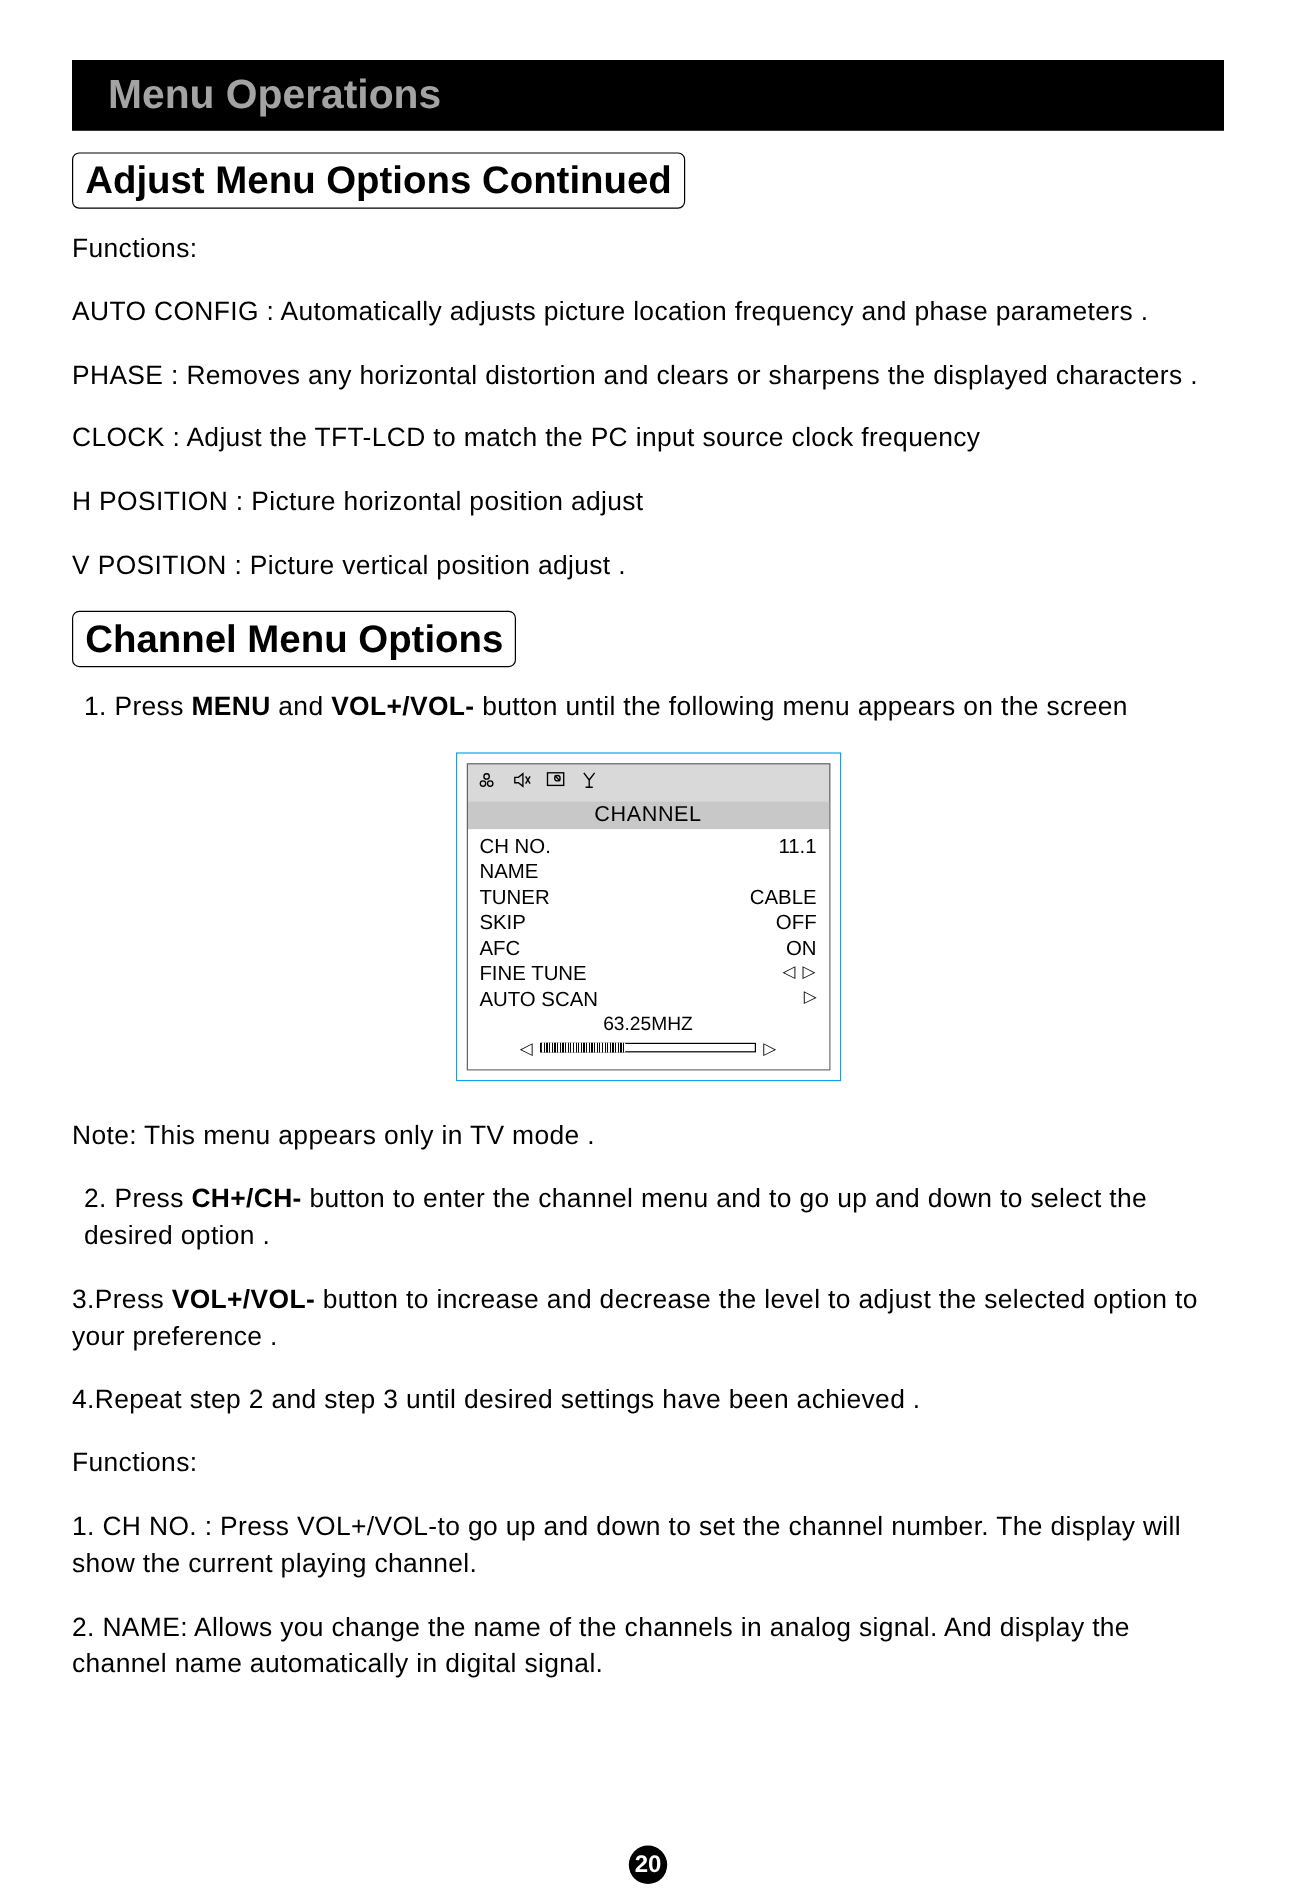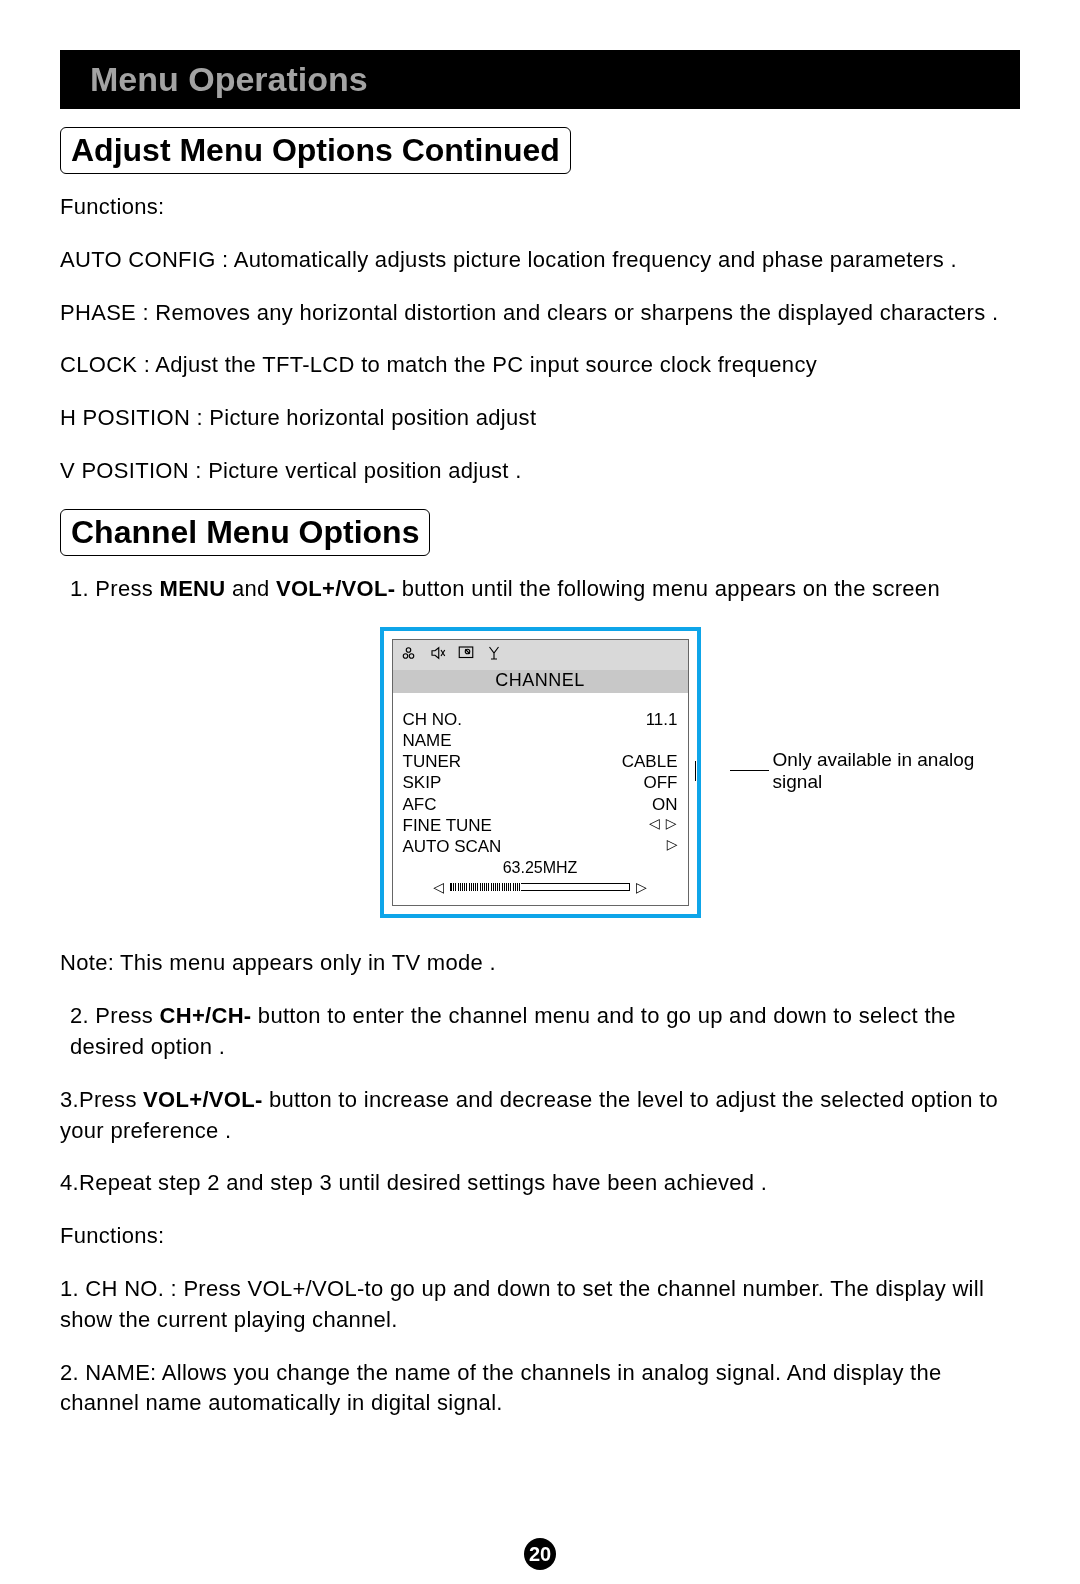--- a/index.html
+++ b/index.html
@@ -43,21 +43,21 @@
     .bold { font-weight: bold; margin-top: 40px; }
     
     .channel-menu-wrap {
       display: flex;
       justify-content: center;
       align-items: center;
       margin: 20px 0 30px 0;
       position: relative;
     }
     .channel-menu {
-      border: 4px solid #0ea5e9;
+      border: 1px solid #0ea5e9;
       width: 321px;
       padding: 8px;
       position: relative;
     }
     .channel-inner {
       border: 1px solid #666;
       background: #d9d9d9;
     }
     .icon-row {
       display: flex;
@@ -67,21 +67,21 @@
     }
     .channel-title {
       text-align: center;
       font-size: 18px;
       padding-bottom: 2px;
       background: #c8c8c8;
       letter-spacing: 0.5px;
     }
     .channel-body {
       background: #fff;
-      padding: 16px 10px 6px 10px;
+      padding: 4px 10px 6px 10px;
       font-size: 17px;
     }
     .ch-row {
       display: flex;
       justify-content: space-between;
       line-height: 1.25;
     }
     .freq-row {
       text-align: center;
       font-size: 16px;
@@ -234,26 +234,20 @@
           <div class="slider-row">
             <span class="slider-arrow">◁</span>
             <div class="slider-track">
                 <div class="slider-fill"></div>
               </div>
             <span class="slider-arrow">▷</span>
           </div>
         </div>
       </div>
     </div>
-    <div class="callout" style="top:122px;">
-      <div class="callout-line">
-          <div class="callout-bracket"></div>
-        </div>
-      <span>Only available in analog signal</span>
-    </div>
   </div>
 
   <div class="body-text"> Note: This menu   appears only in   TV mode .</div>
 
   <div class="body-text indent">
     <span> 2. Press </span><span class="bold">CH+/CH-</span><span> button to enter the channel menu and to go up and down to select the desired option .</span>
   </div>
 
   <div class="body-text">
     <span>3.Press </span><span class="bold">VOL+/VOL-</span><span> button to increase and decrease the level to adjust the selected option to your preference .</span>

